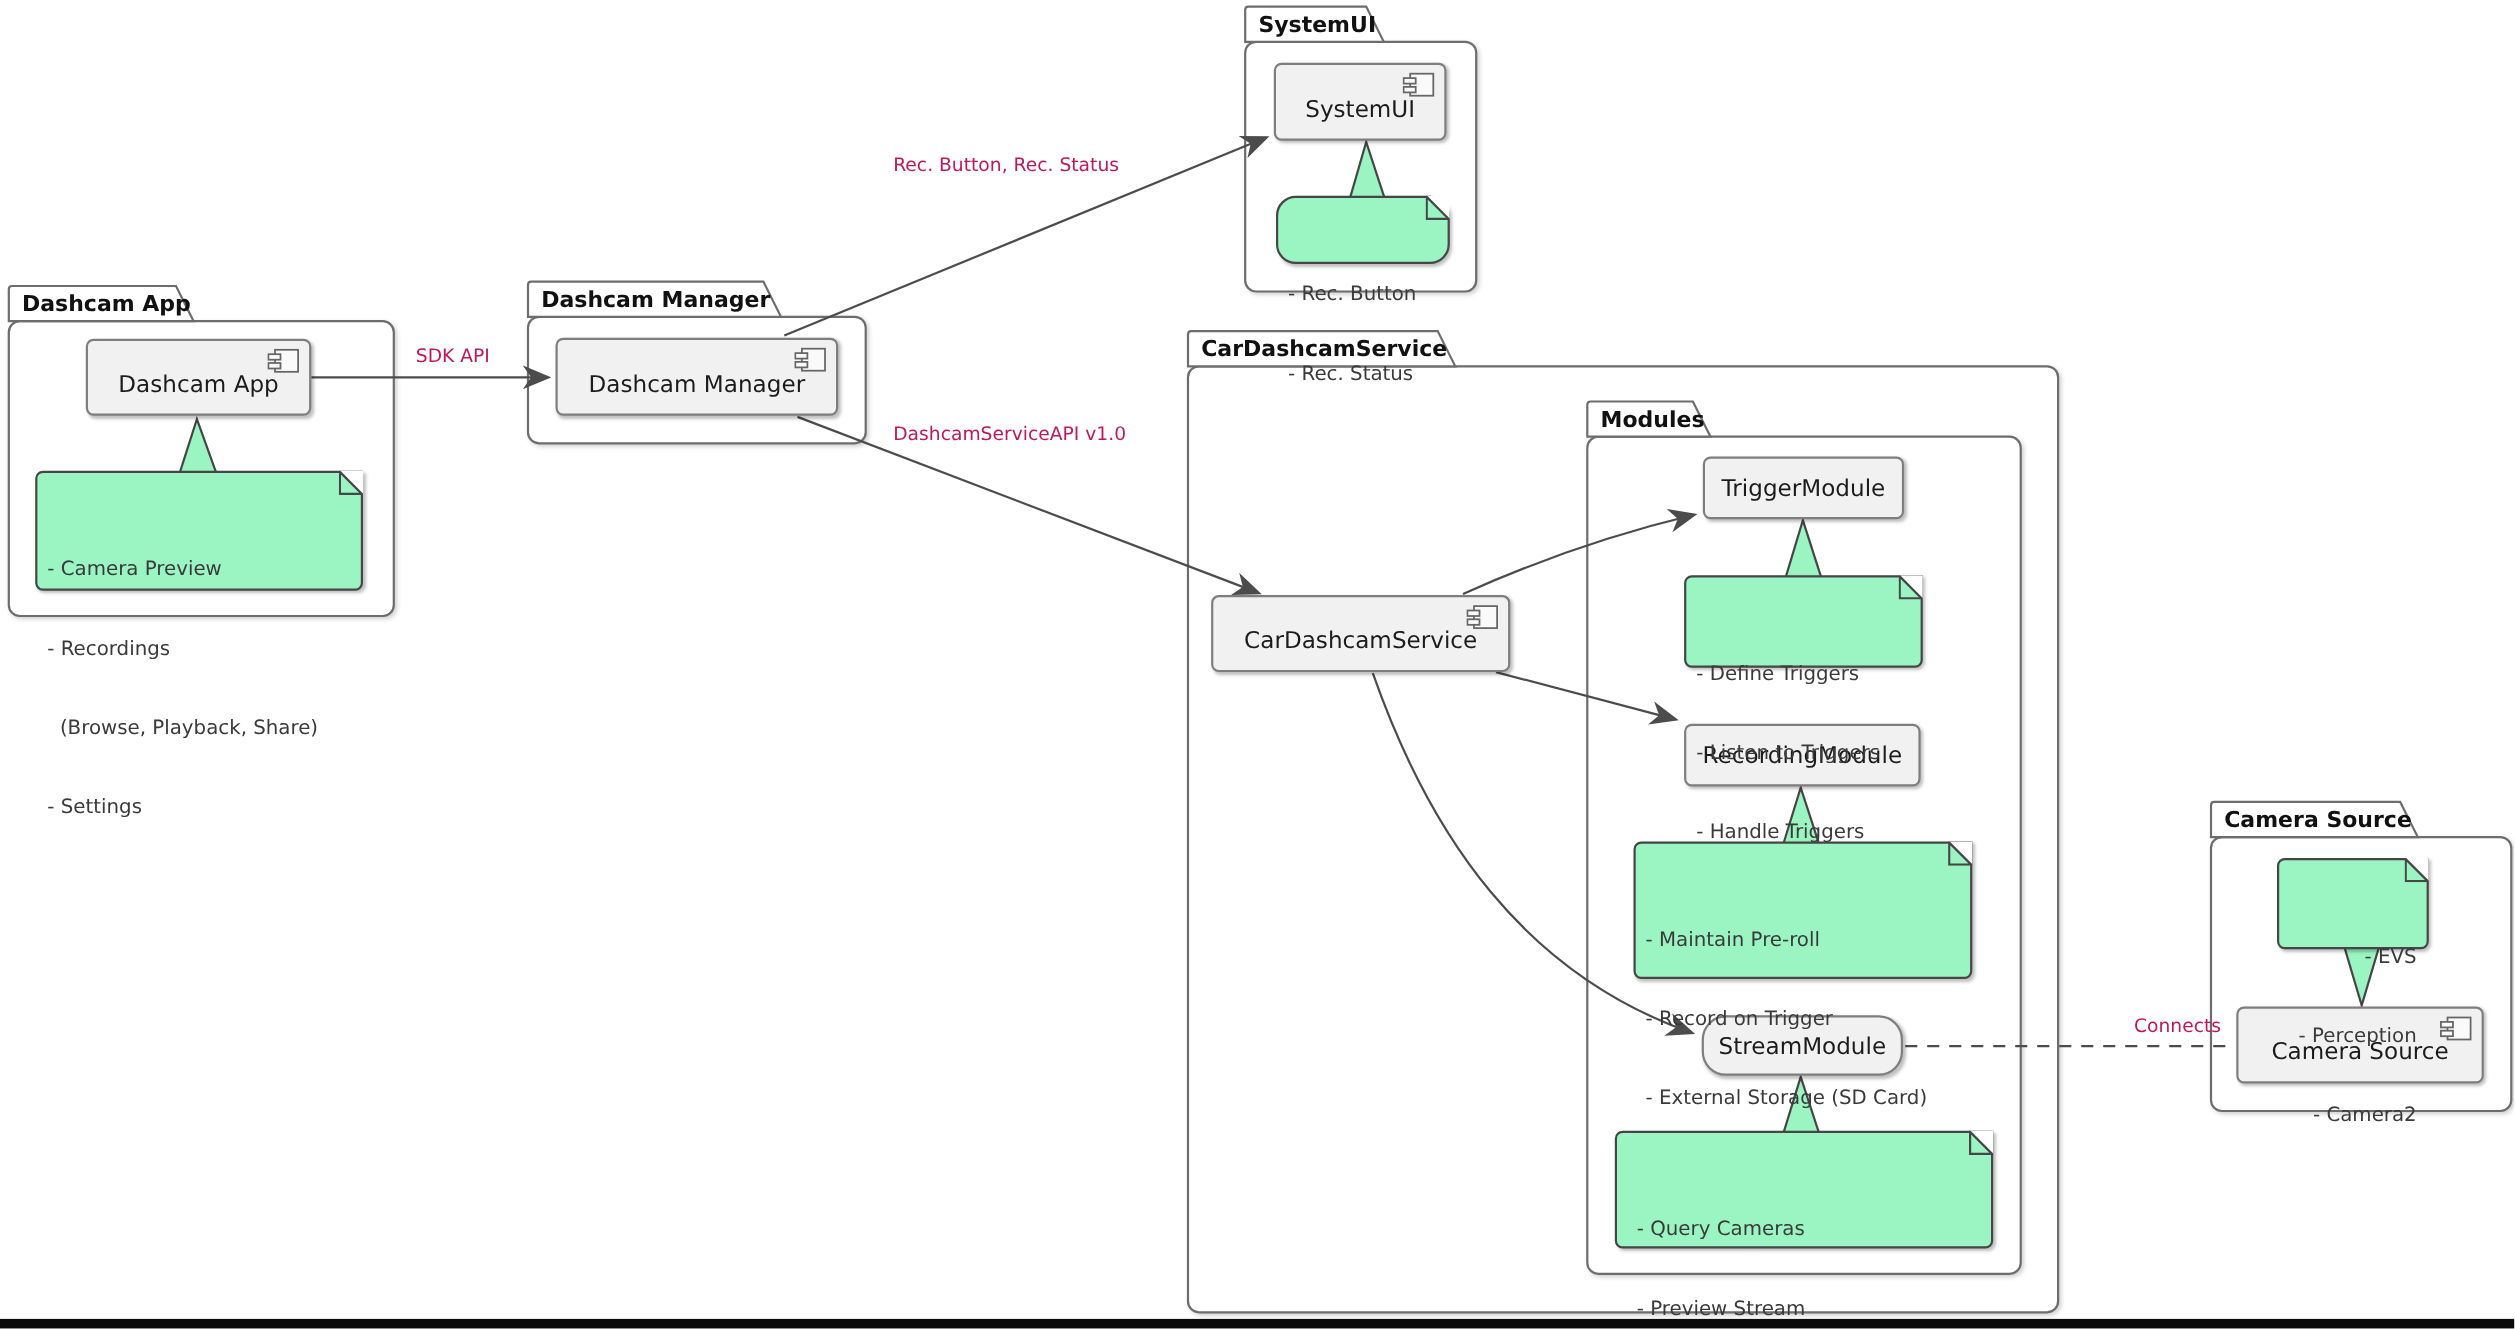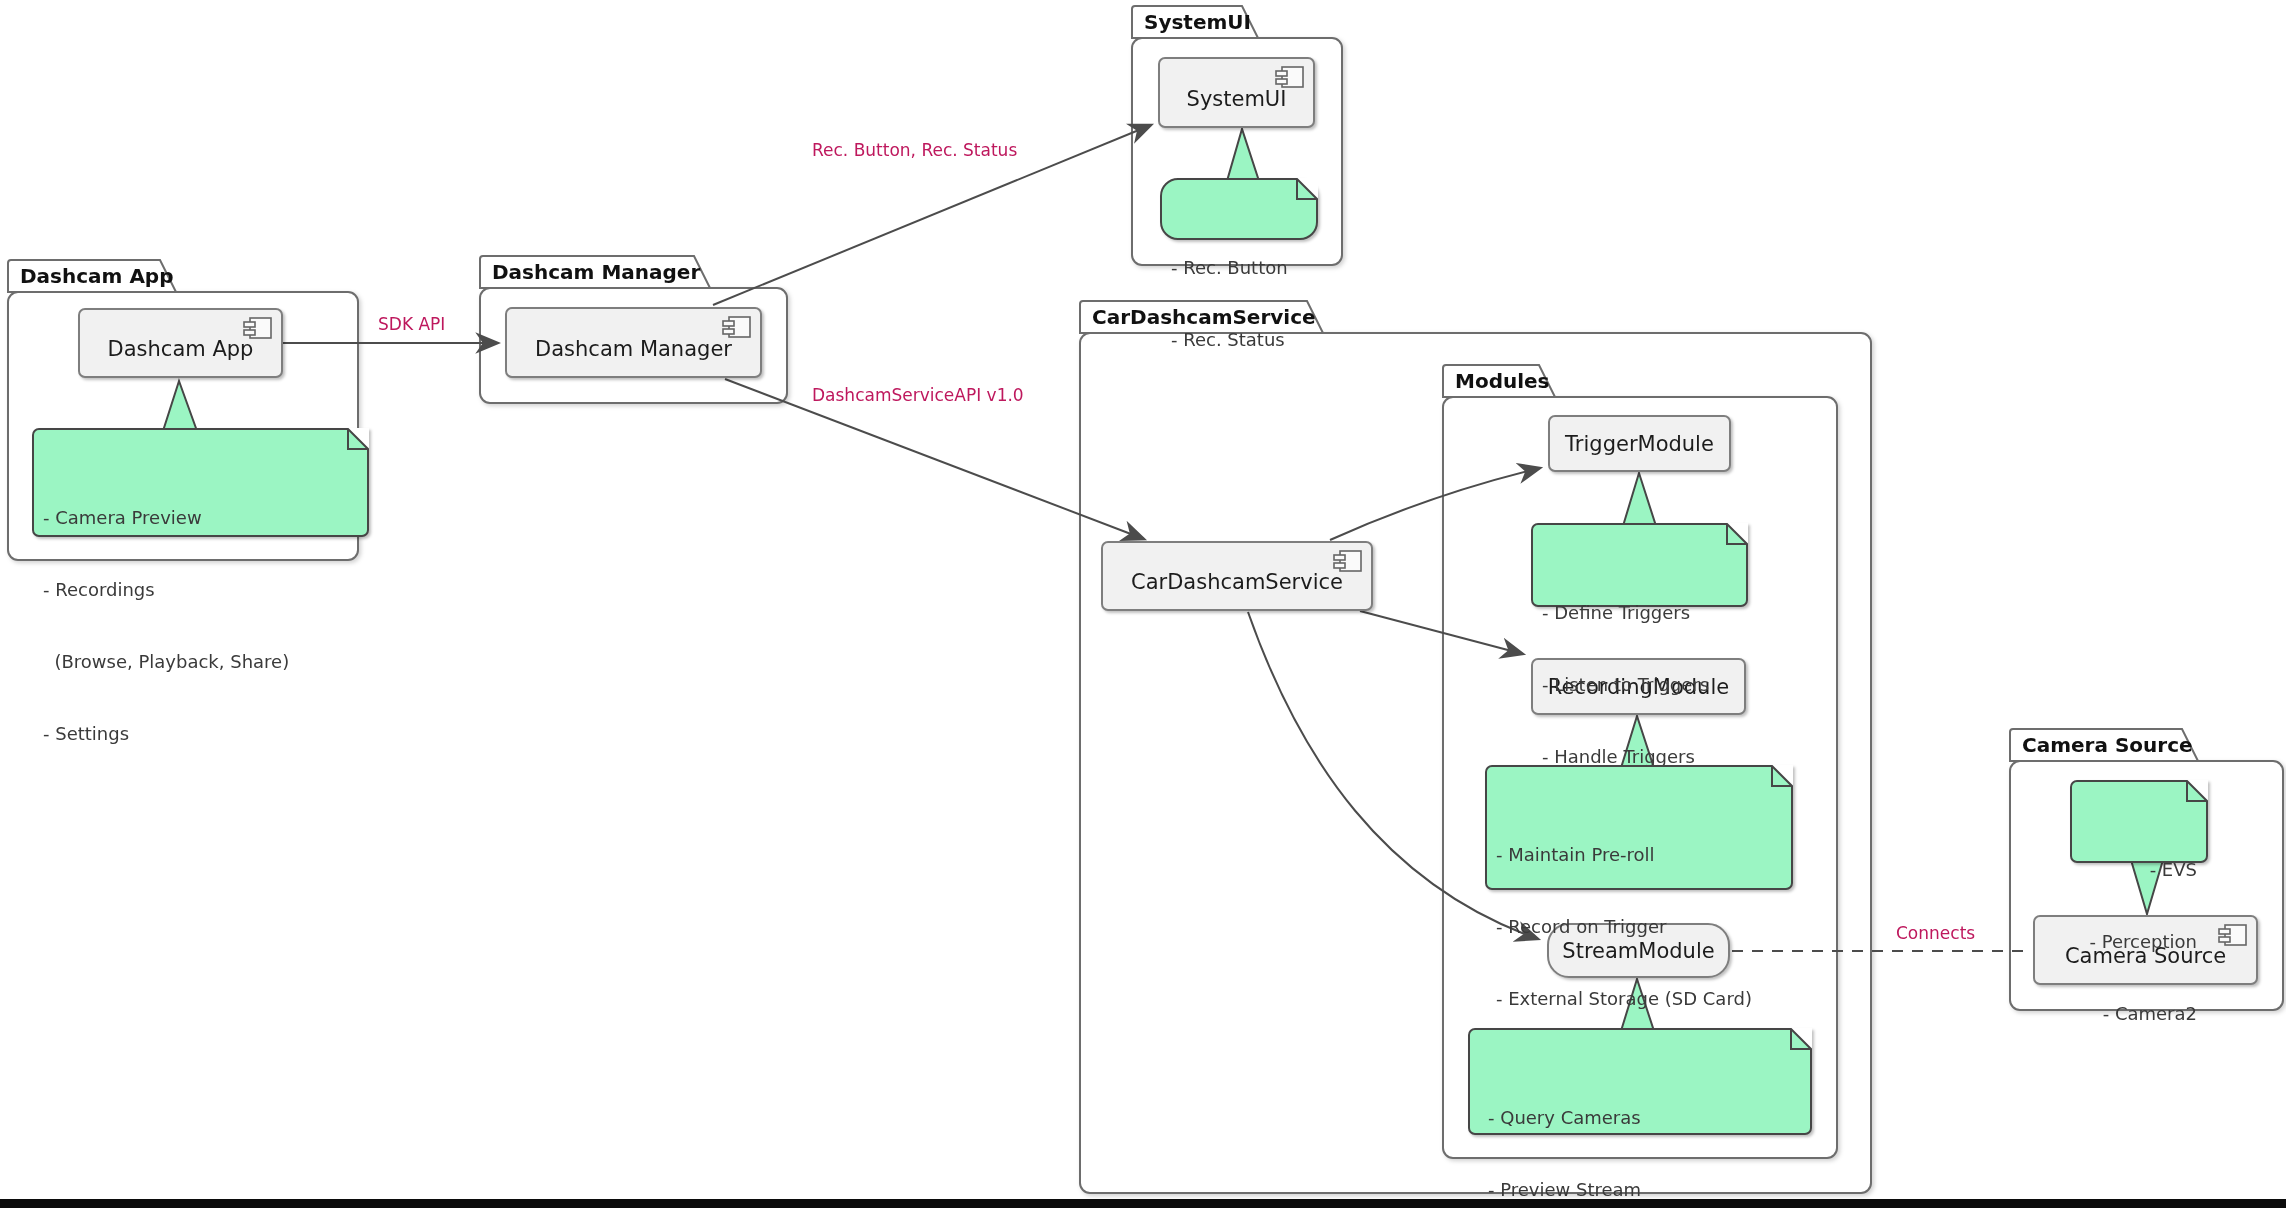--- a/index.html
+++ b/index.html
@@ -161,21 +161,21 @@
 
   <div class="comp has-icon" style="left:2033px;top:915px;width:225px;height:70px;">
     <svg class="cicon" width="30" height="24" viewBox="0 0 30 24">
       <rect class="icon-rect" x="7" y="2" width="21" height="20"></rect>
       <rect class="icon-rect" x="1" y="6" width="11" height="5"></rect>
       <rect class="icon-rect" x="1" y="14" width="11" height="5"></rect>
     </svg>
     <span>Camera Source</span>
   </div>
 
-  <div class="note" style="left:32px;top:428px;width:337px;height:109px;">
+  <div class="note" style="left:32px;top:428px;width:298px;height:109px;">
     <svg class="fold" width="22" height="22" viewBox="0 0 22 22">
       <path class="fold-cut" d="M0,0 L22,0 L22,22 Z"></path>
         <path class="fold-flap" d="M1,1 L21,21 L1,21 Z"></path>
     </svg>
     <div class="note-line">- Camera Preview</div>
     <div class="note-line">- Recordings</div>
     <div class="note-line">  (Browse, Playback, Share)</div>
     <div class="note-line">- Settings</div>
   </div>
 
@@ -226,16 +226,16 @@
         <path class="fold-flap" d="M1,1 L21,21 L1,21 Z"></path>
     </svg>
     <div class="note-line">- EVS</div>
     <div class="note-line">- Perception</div>
     <div class="note-line">- Camera2</div>
   </div>
 
   <div class="edge-label" style="left:378px;top:314px;">SDK API</div>
   <div class="edge-label" style="left:812px;top:140px;">Rec. Button, Rec. Status</div>
   <div class="edge-label" style="left:812px;top:385px;">DashcamServiceAPI v1.0</div>
-  <div class="edge-label" style="left:1896px;top:923px;">Connects</div>
+  <div class="edge-label" style="left:1940px;top:923px;">Connects</div>
 
   <div id="bottom-bar"></div>
 </div>
 
 </body></html>

